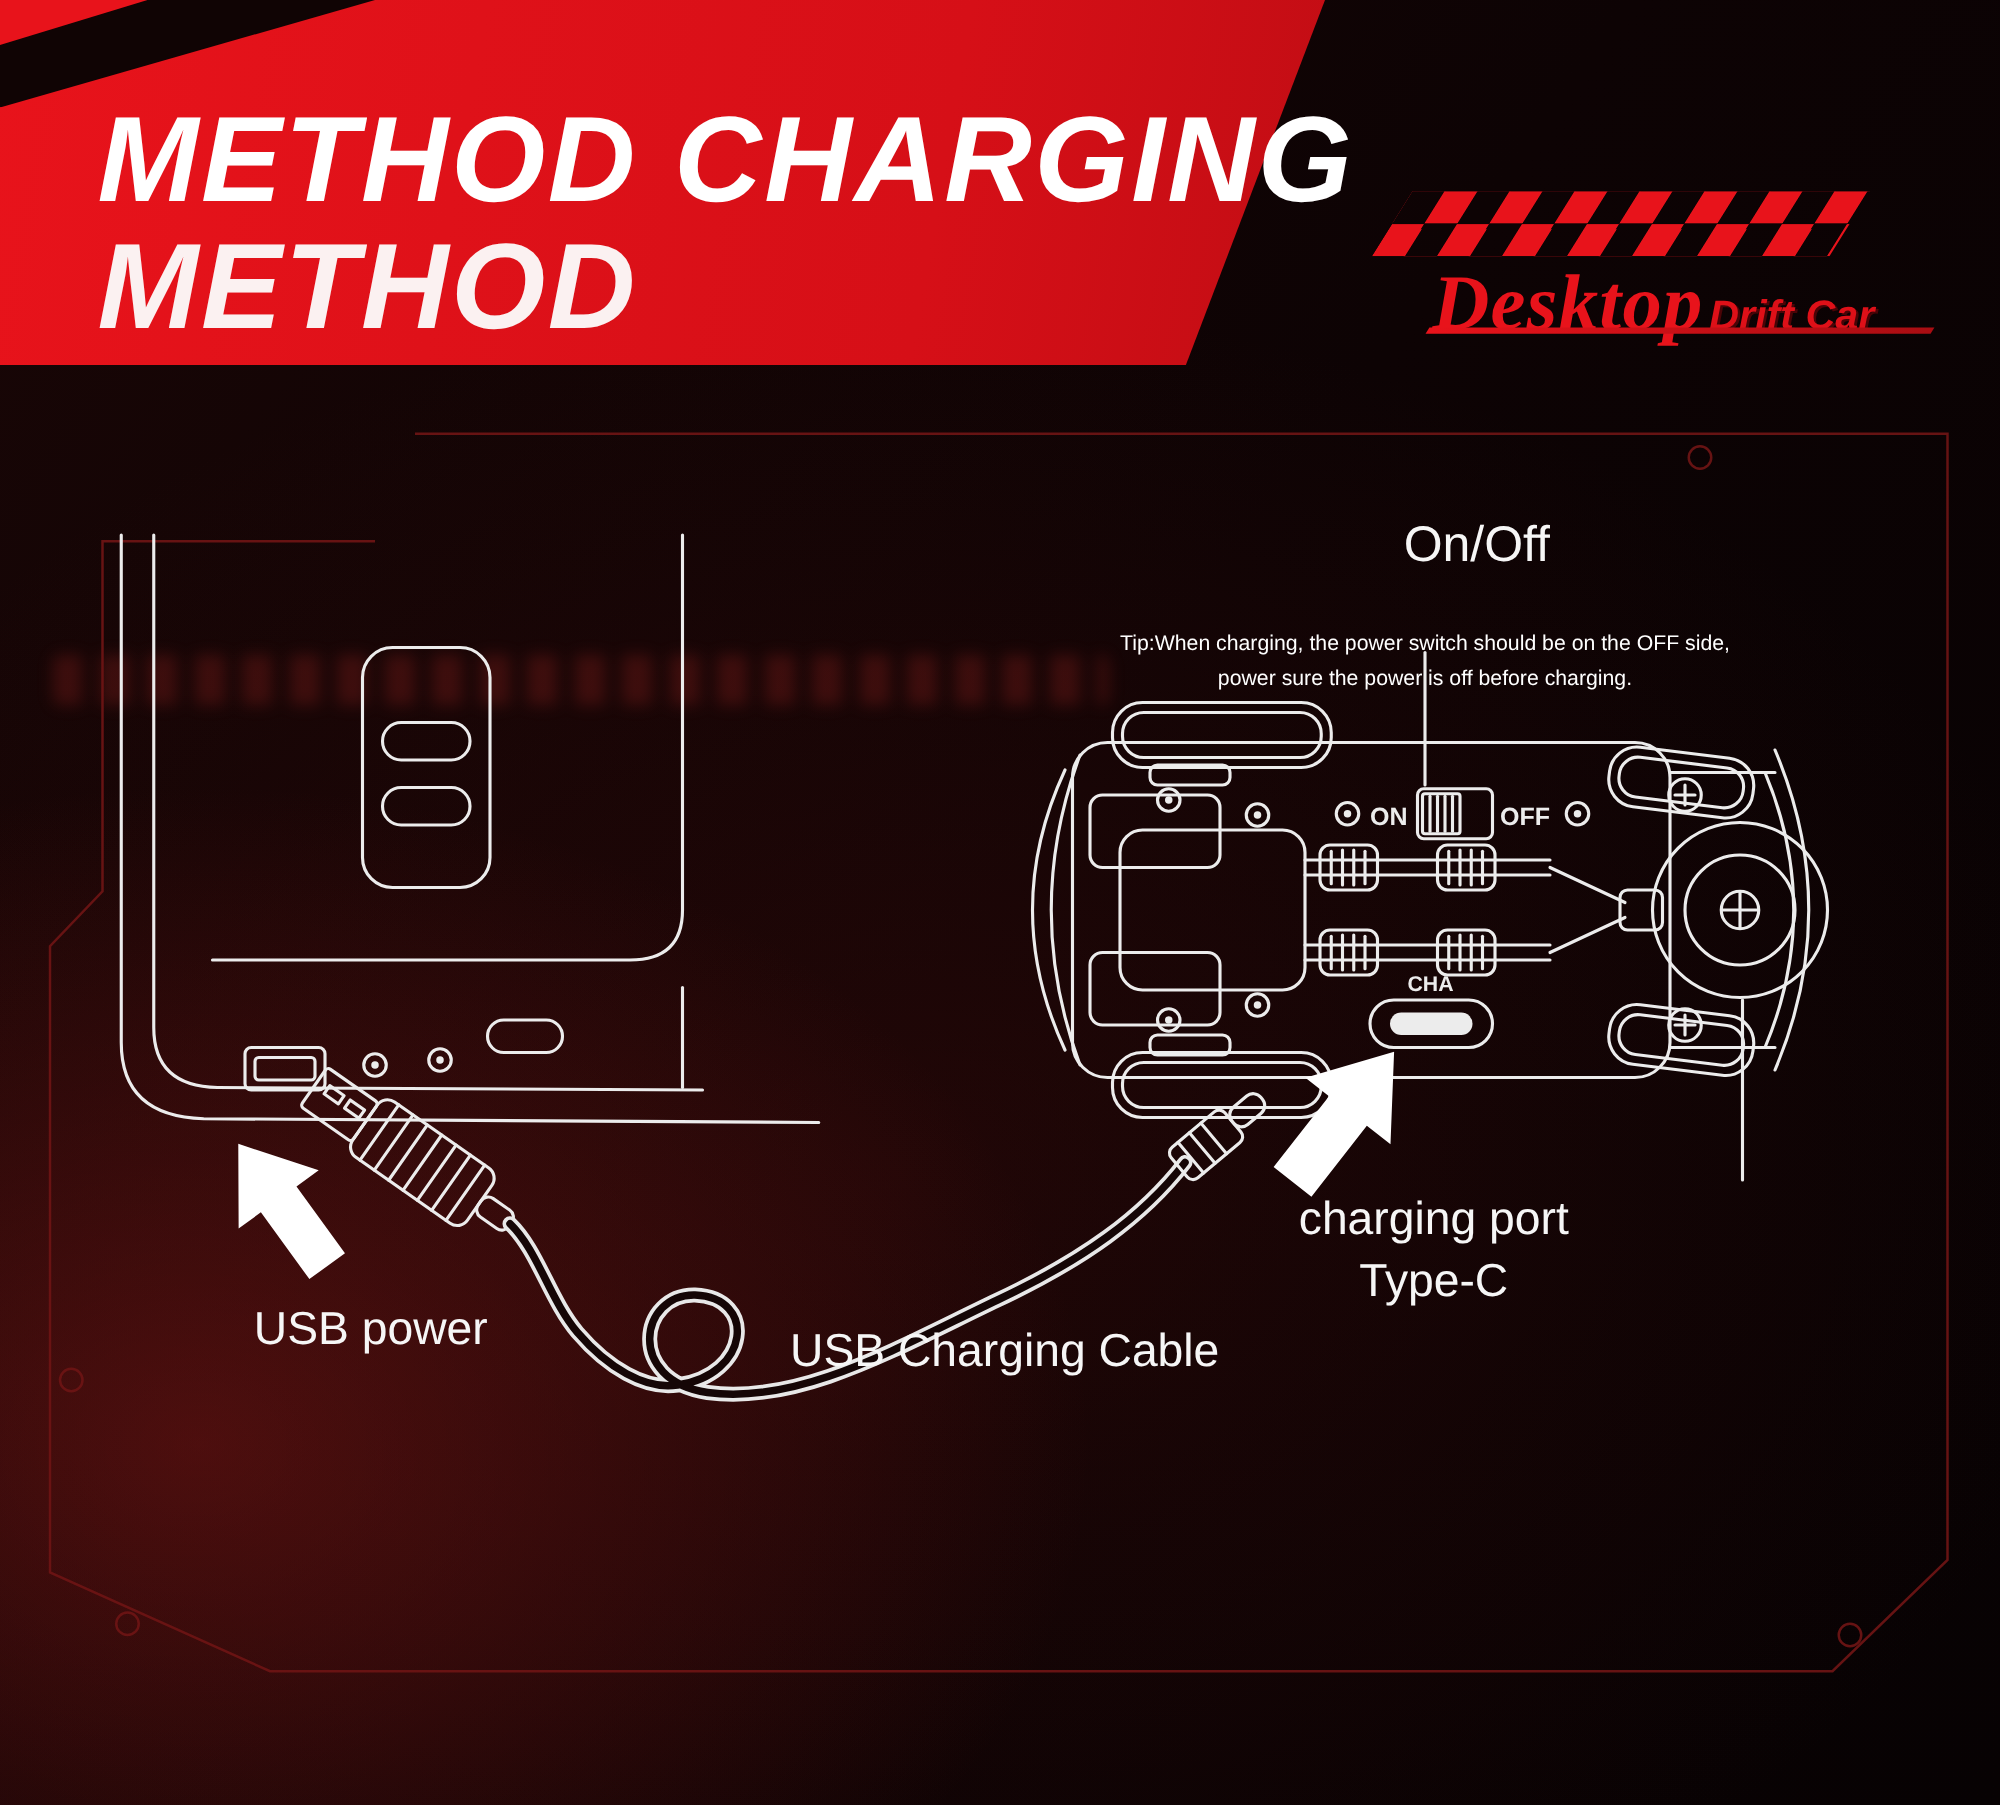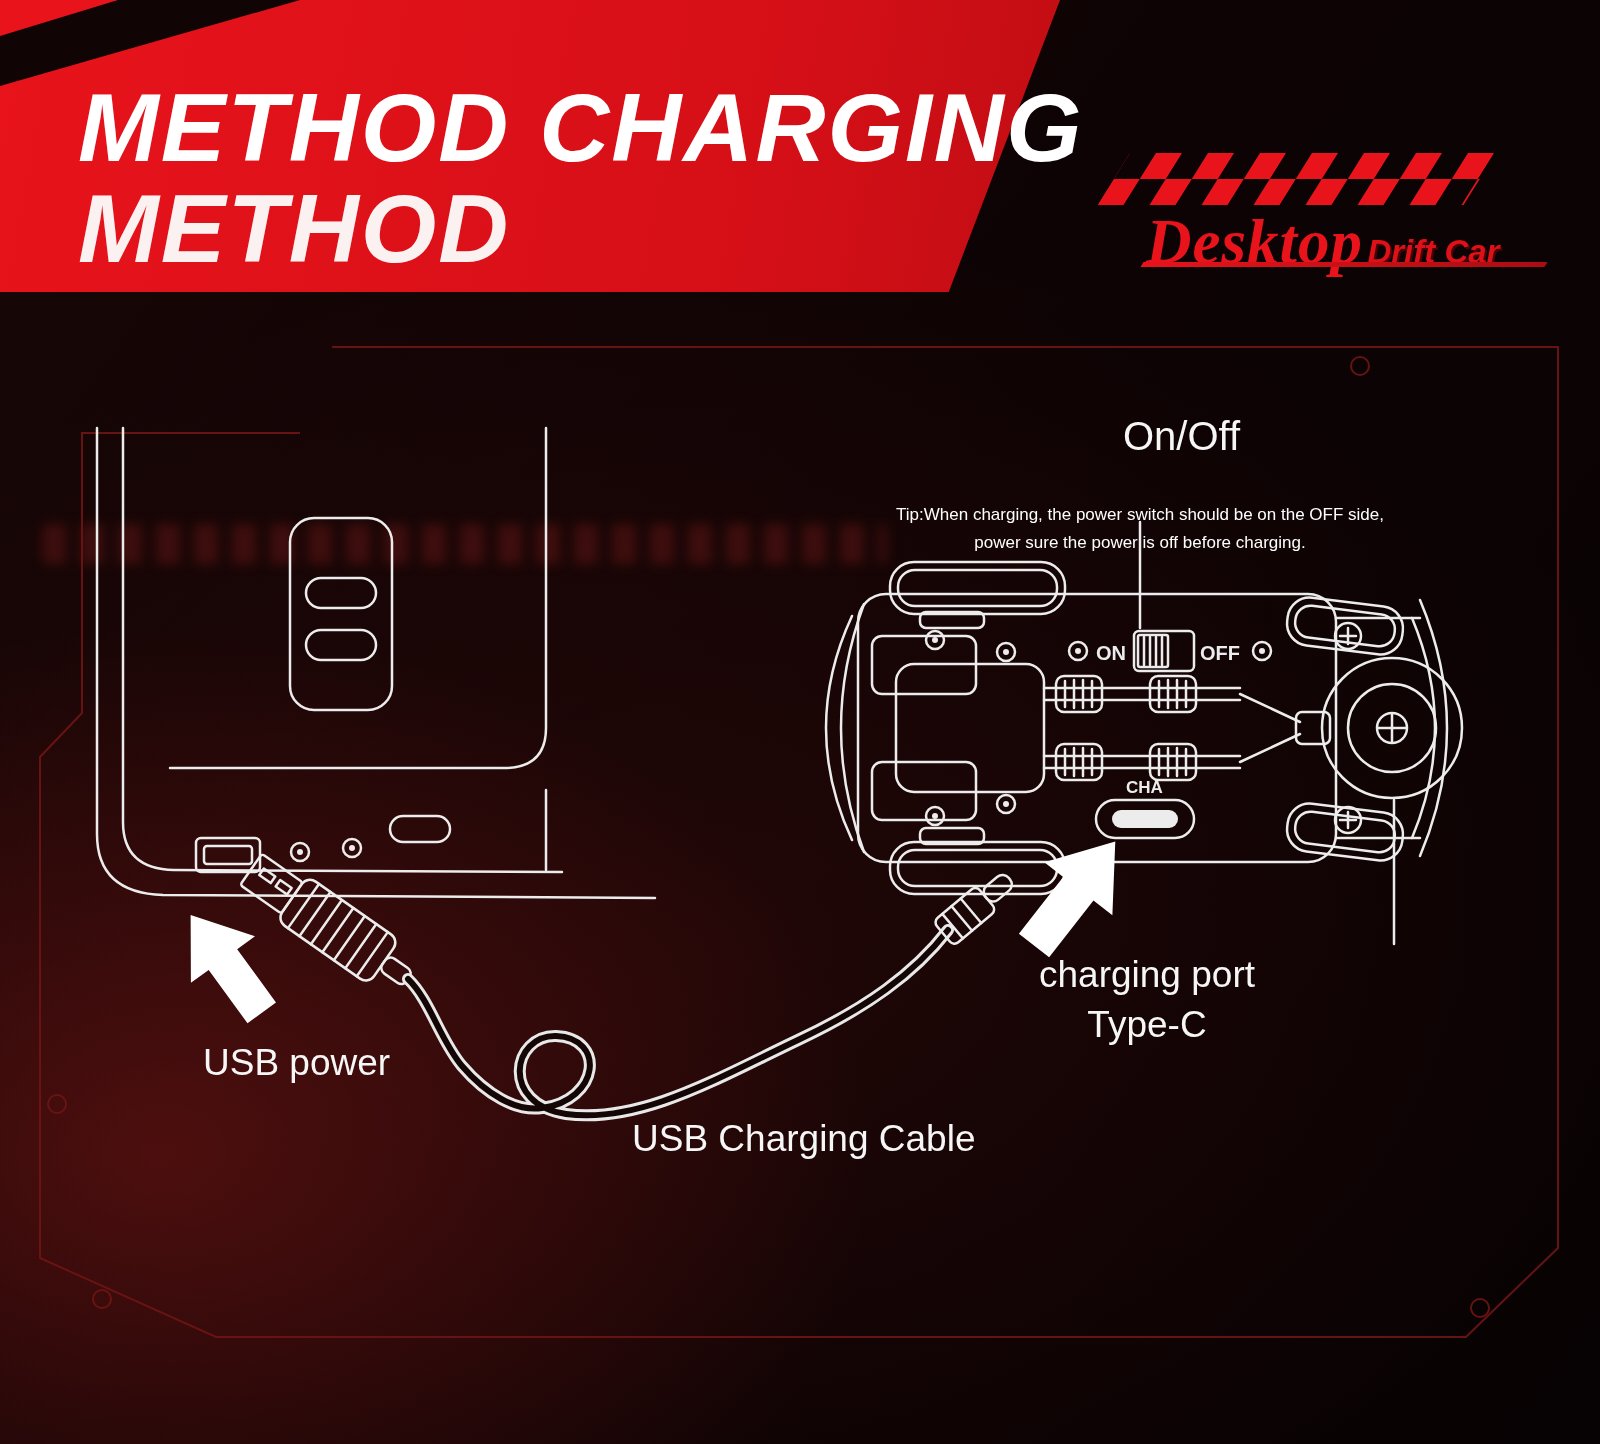--- a/index.html
+++ b/index.html
@@ -56,21 +56,21 @@
   .brand .p2{font-size:33px;color:#de1018;text-shadow:2px 2px 0 #4a0407;}
   .brand-line{position:absolute;left:1142px;top:262px;width:404px;height:5px;z-index:5;
     background:linear-gradient(90deg,#e8131b,#a90d12);transform:skewX(-32deg);}
 
   
   .lbl{position:absolute;z-index:4;color:#f6f6f6;font-size:37px;white-space:nowrap;}
   .onoff-lbl{left:1040px;top:414px;width:200px;text-align:right;font-size:40px;}
   .tip{position:absolute;z-index:4;left:780px;top:462px;width:720px;text-align:center;
     color:#ffffff;font-size:17px;line-height:28px;margin-top:39px;}
   .usbport-lbl{left:203px;top:1042px;}
-  .cable-lbl{left:632px;top:1118px;text-align:center;}
+  .cable-lbl{left:632px;top:1060px;text-align:center;}
   .lbl2{position:absolute;z-index:4;color:#f6f6f6;font-size:37px;text-align:center;line-height:50px;}
   .typec-lbl{left:1012px;top:950px;width:270px;}
   .steering-lbl{left:1272px;top:950px;width:245px;}
 </style>
 </head>
 <body>
 
 <div class="stage">
 
   <div class="ghost"></div>

